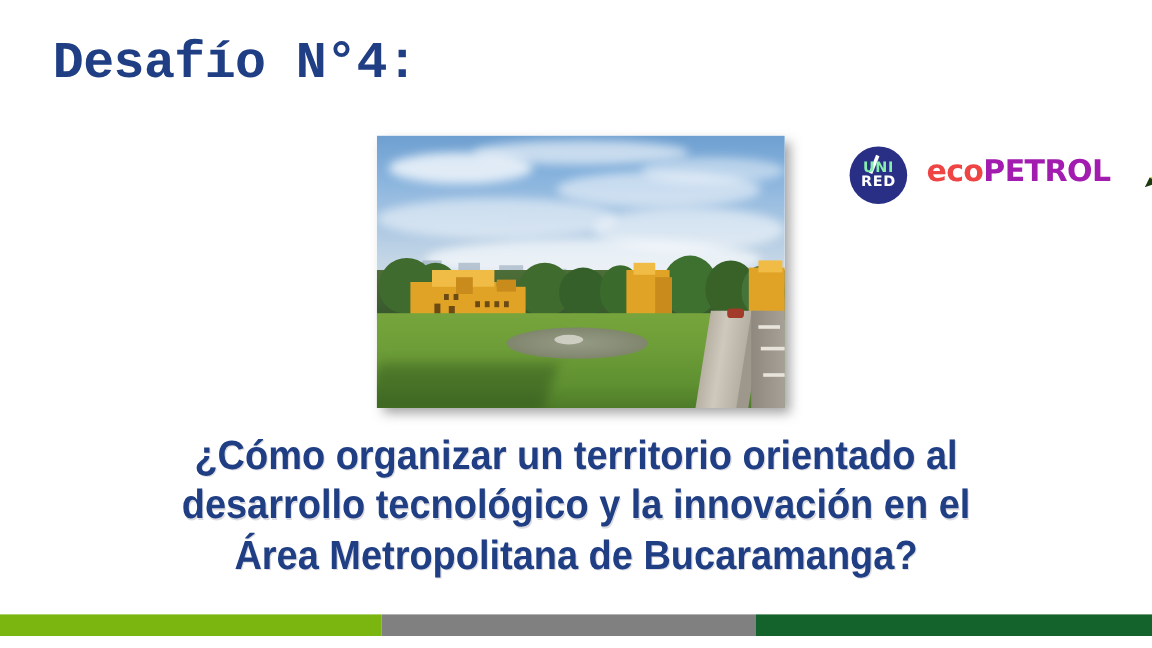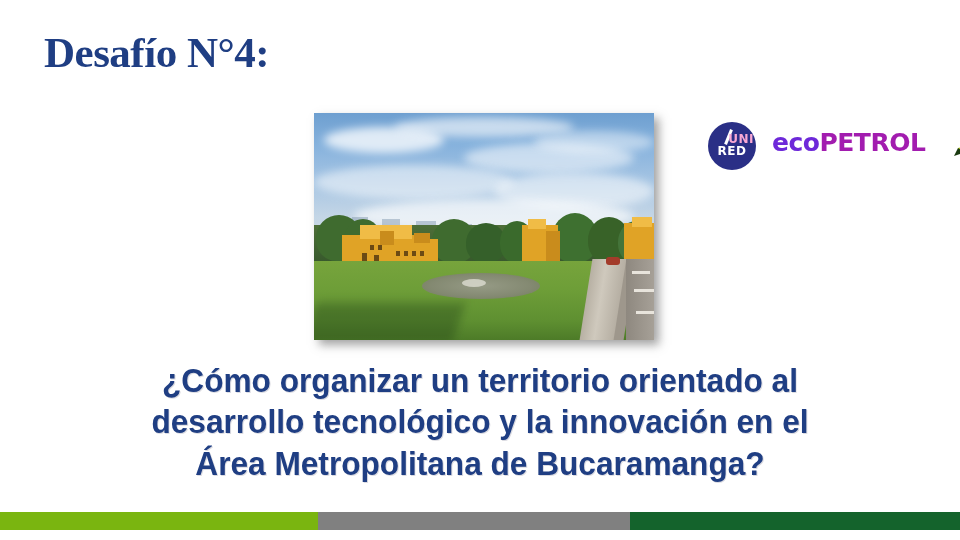--- a/index.html
+++ b/index.html
@@ -20,21 +20,21 @@
     height: 540px;
     background: #ffffff;
     overflow: hidden;
   }
 
   
   #slide-title {
     position: absolute;
     left: 44px;
     top: 28px;
-    font-family: Liberation Serif, serif;
+    font-family: Liberation Mono, monospace;
     font-size: 43px;
     font-weight: bold;
     color: #1f3e83;
     letter-spacing: -0.5px;
     white-space: nowrap;
     text-align: center;
   }
 
   
   #innovate-logo {
@@ -78,22 +78,22 @@
     height: 48px;
     border-radius: 50%;
     background: #2a2f86;
     overflow: hidden;
   }
   #unired-text-uni {
     position: absolute;
     left: 2px;
     top: 12px;
     width: 44px;
-    text-align: right;
-    color: #f9a8d4;
+    text-align: center;
+    color: #86efac;
     font-family: "DejaVu Sans", sans-serif;
     font-size: 12px;
     font-weight: bold;
     letter-spacing: 0.5px;
     line-height: 11px;
   }
   #unired-text-red {
     position: absolute;
     left: 2px;
     top: 24px;
@@ -120,21 +120,21 @@
     position: absolute;
     left: 72px;
     top: 6px;
     height: 34px;
     white-space: nowrap;
   }
   .eco-part {
     font-family: "DejaVu Sans", sans-serif;
     font-size: 25px;
     font-weight: bold;
-    color: #6d28d9;
+    color: #ef4444;
     letter-spacing: -0.5px;
   }
   .petrol-part {
     font-family: "DejaVu Sans", sans-serif;
     font-size: 25px;
     font-weight: bold;
     color: #a21caf;
     letter-spacing: -0.5px;
   }
   #iguana-icon {

